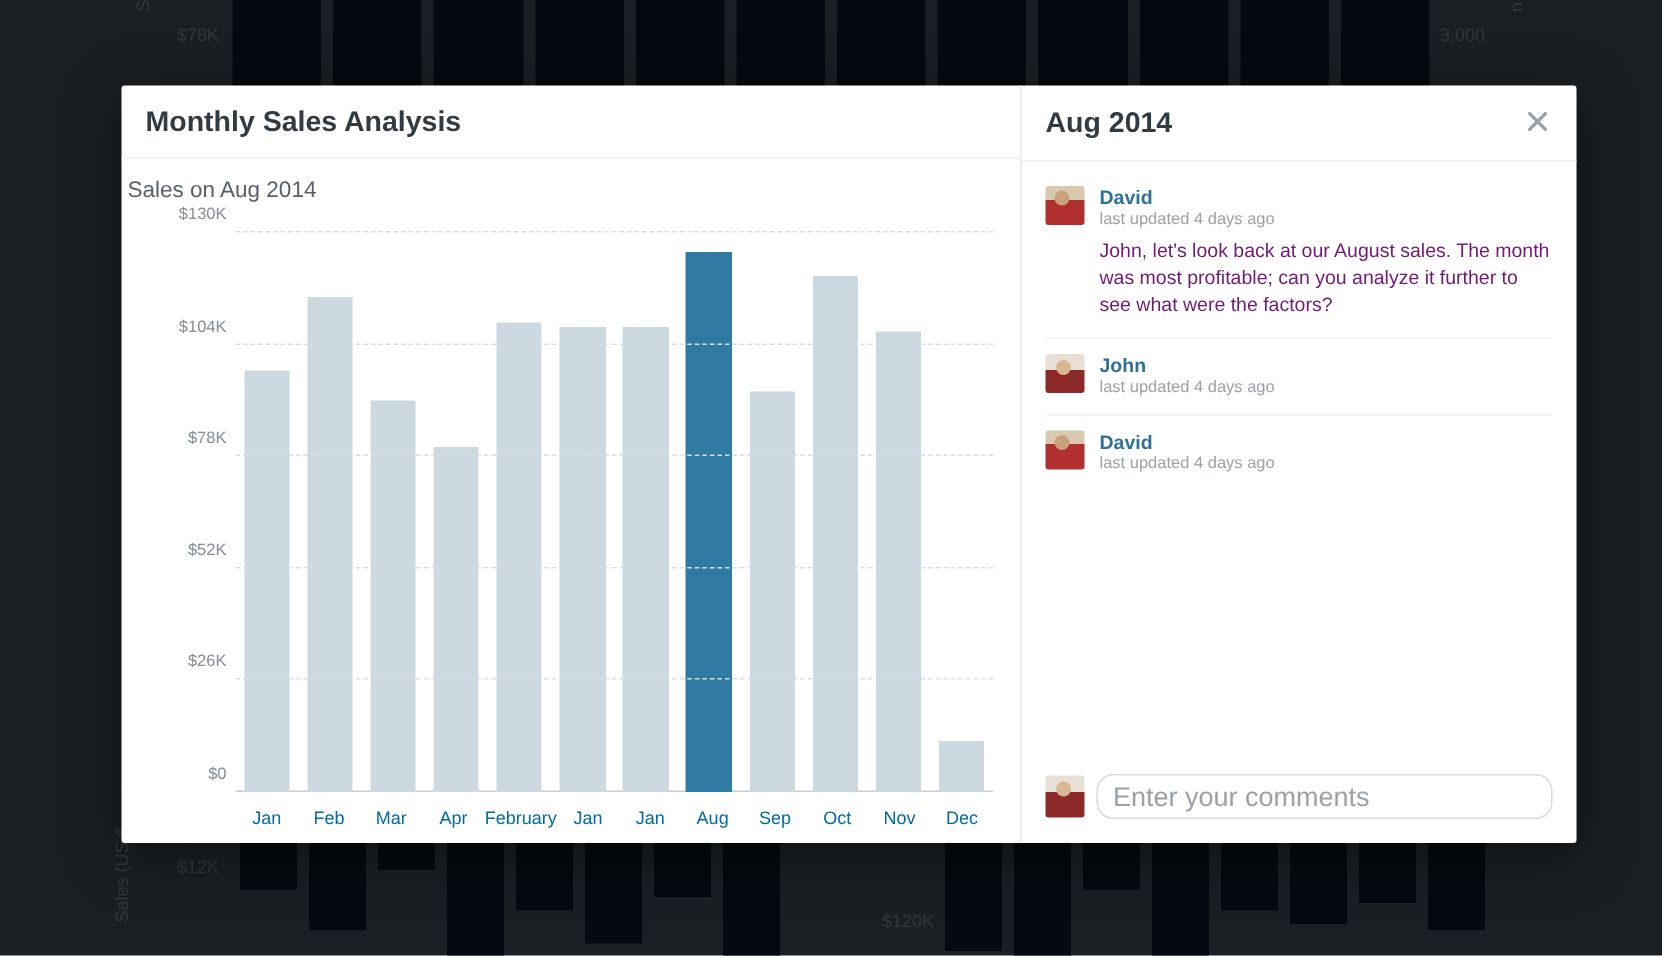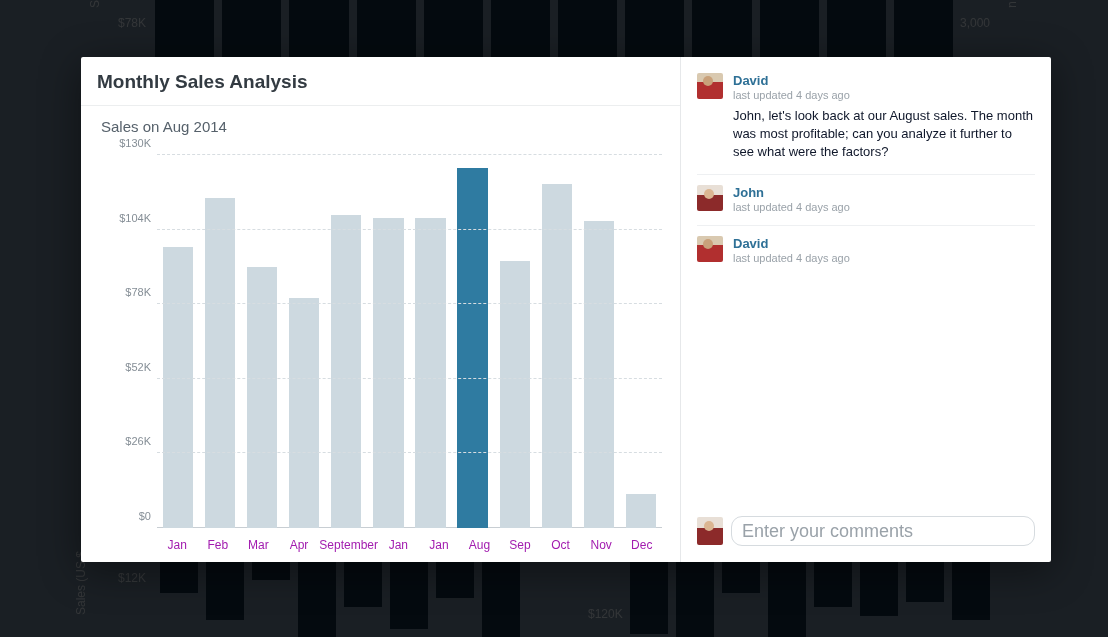--- a/index.html
+++ b/index.html
@@ -61,21 +61,21 @@
   }
 
   .modal-title {
     padding: 14px 16px 12px;
     font-size: 19px; font-weight: 600;
     color: #333b42;
     border-bottom: 1px solid #eceeef;
   }
 
   .sales-header {
-    padding: 12px 20px 6px;
+    padding: 12px 4px 6px;
   }
   .sales-label {
     font-size: 15px; color: #56616b;
   }
   .sales-value {
     font-size: 26px; font-weight: 700;
     color: #2e7096;
     margin-top: 2px;
   }
 
@@ -118,21 +118,21 @@
     width: 72%;
     background: #cdd9e0;
   }
   .bar.selected { background: #2f7ba1; }
   .xlabels {
     position: absolute; left: 76px; right: 18px; bottom: 10px;
     display: flex;
   }
   .xlabels span {
     flex: 1; text-align: center;
-    font-size: 12px; color: #a21caf;
+    font-size: 12px; color: #0369a1;
   }
 
   
   .right-header {
     display: flex; align-items: center; justify-content: space-between;
     padding: 14px 14px 12px 16px;
     border-bottom: 1px solid #eceeef;
   }
   .right-title { font-size: 19px; font-weight: 600; color: #333b42; }
   .close-btn {
@@ -169,21 +169,21 @@
     background:#dbb692; border-radius:50%;
   }
   .comment-body { flex: 1; }
   .author {
     font-size: 13px; font-weight: 700; color: #2e7096;
   }
   .timestamp {
     font-size: 11px; color: #9aa2a9; margin-top: 1px;
   }
   .comment-text {
-    font-size: 13px; color: #0f172a; margin-top: 6px; line-height: 1.4;
+    font-size: 13px; color: #701a75; margin-top: 6px; line-height: 1.4;
   }
 
   .compose {
     display: flex; gap: 8px;
     padding: 10px 16px 16px;
     align-items: center;
   }
   .compose .avatar { width: 28px; height: 28px; }
   .compose input {
     flex: 1; height: 30px;
@@ -298,33 +298,44 @@
           <div class="gridline" style="bottom: 80%;"></div>
           <div class="ytick" style="bottom: 80%;">$104K</div>
           <div class="gridline" style="bottom: 100%;"></div>
           <div class="ytick" style="bottom: 100%;">$130K</div>
         </div>
       <div class="xlabels" id="xlabels">
           <span>Jan</span>
           <span>Feb</span>
           <span>Mar</span>
           <span>Apr</span>
-          <span>September</span>
+          <span>February</span>
           <span>Jan</span>
           <span>Jan</span>
           <span>Aug</span>
           <span>Sep</span>
           <span>Oct</span>
           <span>Nov</span>
           <span>Dec</span>
         </div>
     </div>
   </div>
 
   <div class="modal-right">
+    <div class="right-header">
+      <div class="right-title">Aug 2014</div>
+      <div class="close-btn">
+        <span>
+          <svg viewBox="0 0 24 24" fill="none" stroke="currentColor" stroke-width="3" stroke-linecap="round">
+            <line x1="5" y1="5" x2="19" y2="19"></line>
+              <line x1="19" y1="5" x2="5" y2="19"></line>
+          </svg>
+        </span>
+      </div>
+    </div>
     <div class="comments" id="comments">
         <div class="comment">
           <div class="avatar david"></div>
           <div class="comment-body">
             <div class="author">David</div>
             <div class="timestamp">last updated 4 days ago</div>
             <div class="comment-text">John, let's look back at our August sales. The month was most profitable; can you analyze it further to see what were the factors?</div>
           </div>
         </div>
         <div class="comment">

